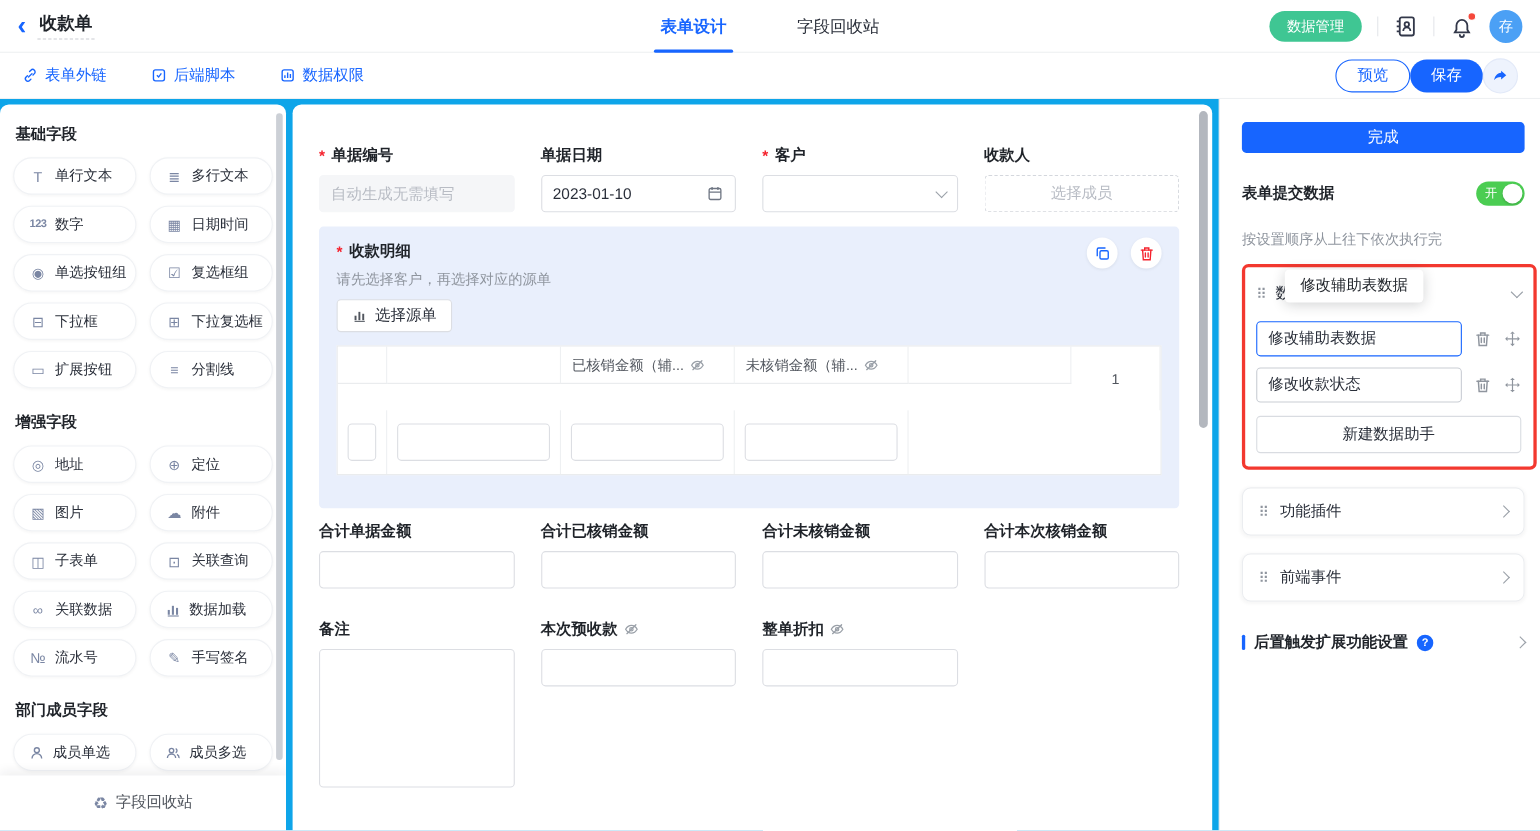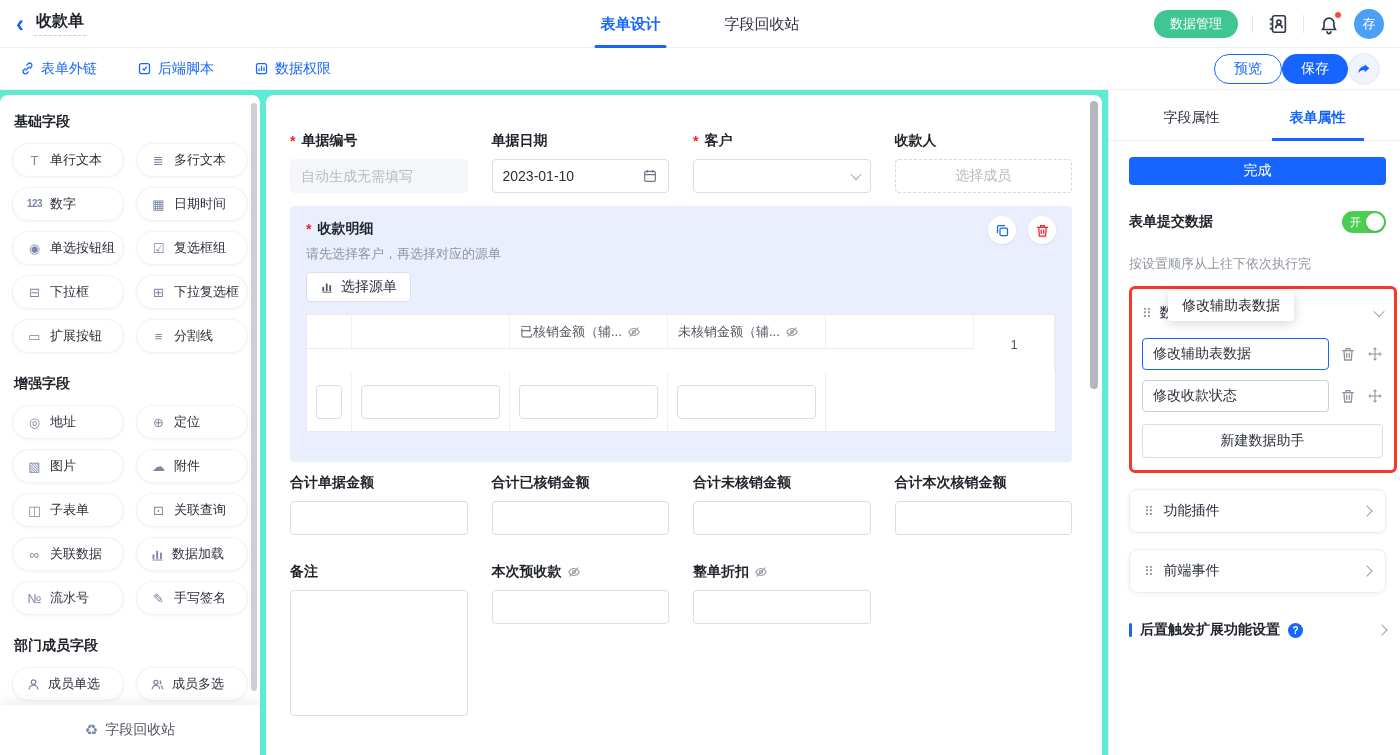--- a/index.html
+++ b/index.html
@@ -28,21 +28,21 @@
   .tool-links { display:flex; gap:40px; }
   .tool-link { color:#1765ff; font-size:14px; display:flex; align-items:center; gap:6px; cursor:pointer; }
   .tool-link svg { width:15px; height:15px; }
   .toolbar-right { margin-left:auto; display:flex; align-items:center; }
   .btn-outline { height:30px; padding:0 19px; border-radius:15px; border:1px solid #1765ff; color:#1765ff; background:#fff; font-size:14px; cursor:pointer; }
   .btn-solid { height:30px; padding:0 19px; border-radius:15px; border:none; color:#fff; background:#1765ff; font-size:14px; cursor:pointer; }
   .share-circle { width:32px; height:32px; border-radius:50%; background:#eef3fd; border:1px solid #e2e9f8; color:#1765ff; display:flex; align-items:center; justify-content:center; cursor:pointer; }
   .share-circle svg { width:16px; height:16px; }
 
   
-  .content { flex:1; display:flex; background:#5eead4; padding-top:5px; gap:6px; min-height:0; }
+  .content { flex:1; display:flex; background:#0ea5e9; padding-top:5px; gap:6px; min-height:0; }
 
   
   .sidebar { width:260px; background:#fff; border-radius:8px 8px 0 0; position:relative; overflow:hidden; flex:none; padding:4px 12px 0; }
   .side-h { font-size:14px; font-weight:700; color:#1f2329; margin:14px 2px 12px; }
   .pill-grid { display:grid; grid-template-columns:1fr 1fr; gap:10px 12px; }
   .fpill { height:34px; border-radius:17px; background:#fff; border:1px solid #f0f2f5; box-shadow:0 1px 3px rgba(31,35,41,.05); display:flex; align-items:center; gap:7px; padding:0 8px 0 13px; font-size:13px; color:#2a2f3a; cursor:grab; white-space:nowrap; overflow:hidden; }
   .fpill .uicon { color:#7a86a3; font-size:13px; width:17px; text-align:center; flex:none; line-height:1; }
   .fpill .uicon.small { font-size:10px; font-weight:700; letter-spacing:-0.5px; }
   .fpill svg { width:15px; height:15px; color:#7a86a3; flex:none; }
   .side-scroll { position:absolute; right:3px; top:8px; width:6px; height:588px; border-radius:3px; background:#ccd0d6; }
@@ -501,24 +501,20 @@
         <div class="flabel" style="margin-bottom:0;">
             <span>结算</span>
           </div>
 
       </div>
 
       <div class="canvas-scroll"></div>
     </main>
 
     <aside class="panel">
-      <div class="ptabs">
-        <div class="ptab">字段属性</div>
-        <div class="ptab active">表单属性</div>
-      </div>
 
       <button class="done-btn">完成</button>
 
       <div class="submit-row">
         <span class="submit-label">表单提交数据</span>
         <span class="toggle">
           <span class="t-on">开</span>
           <span class="knob"></span>
         </span>
       </div>

